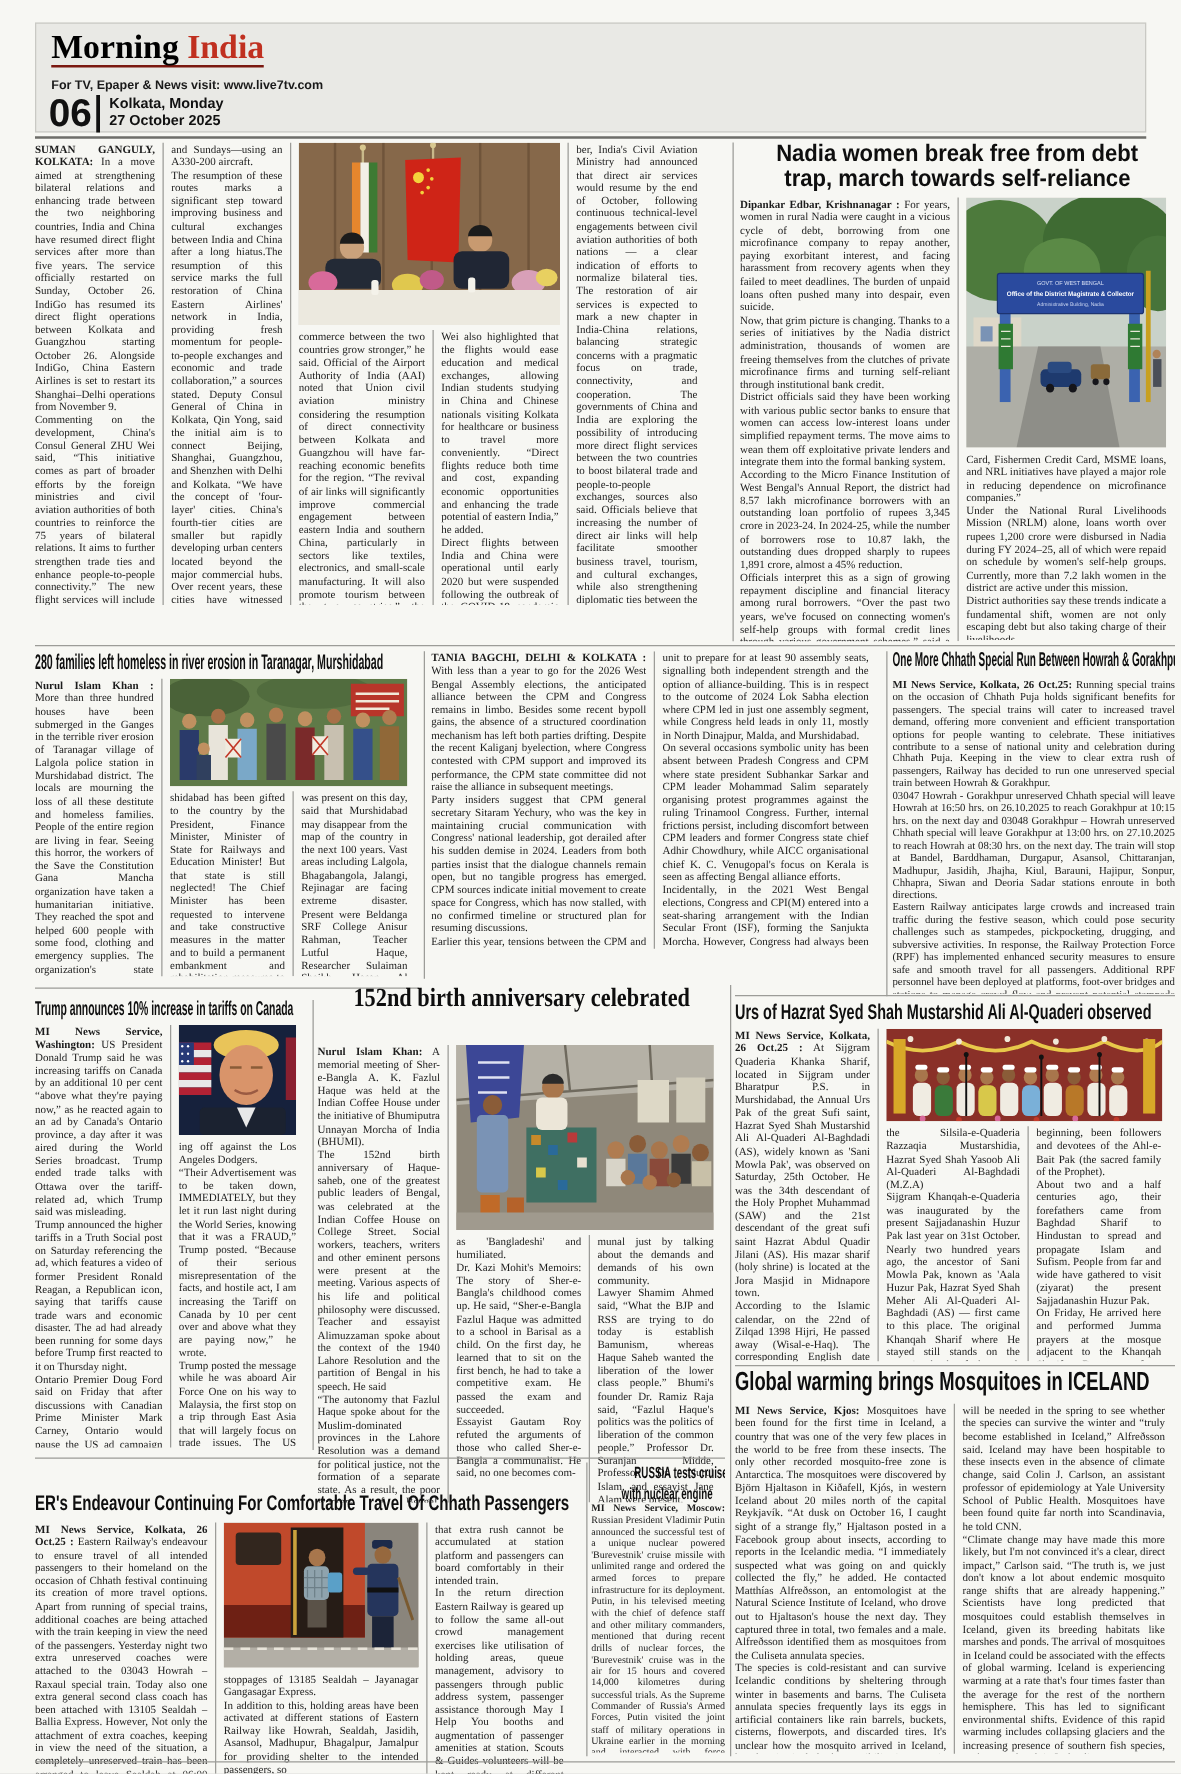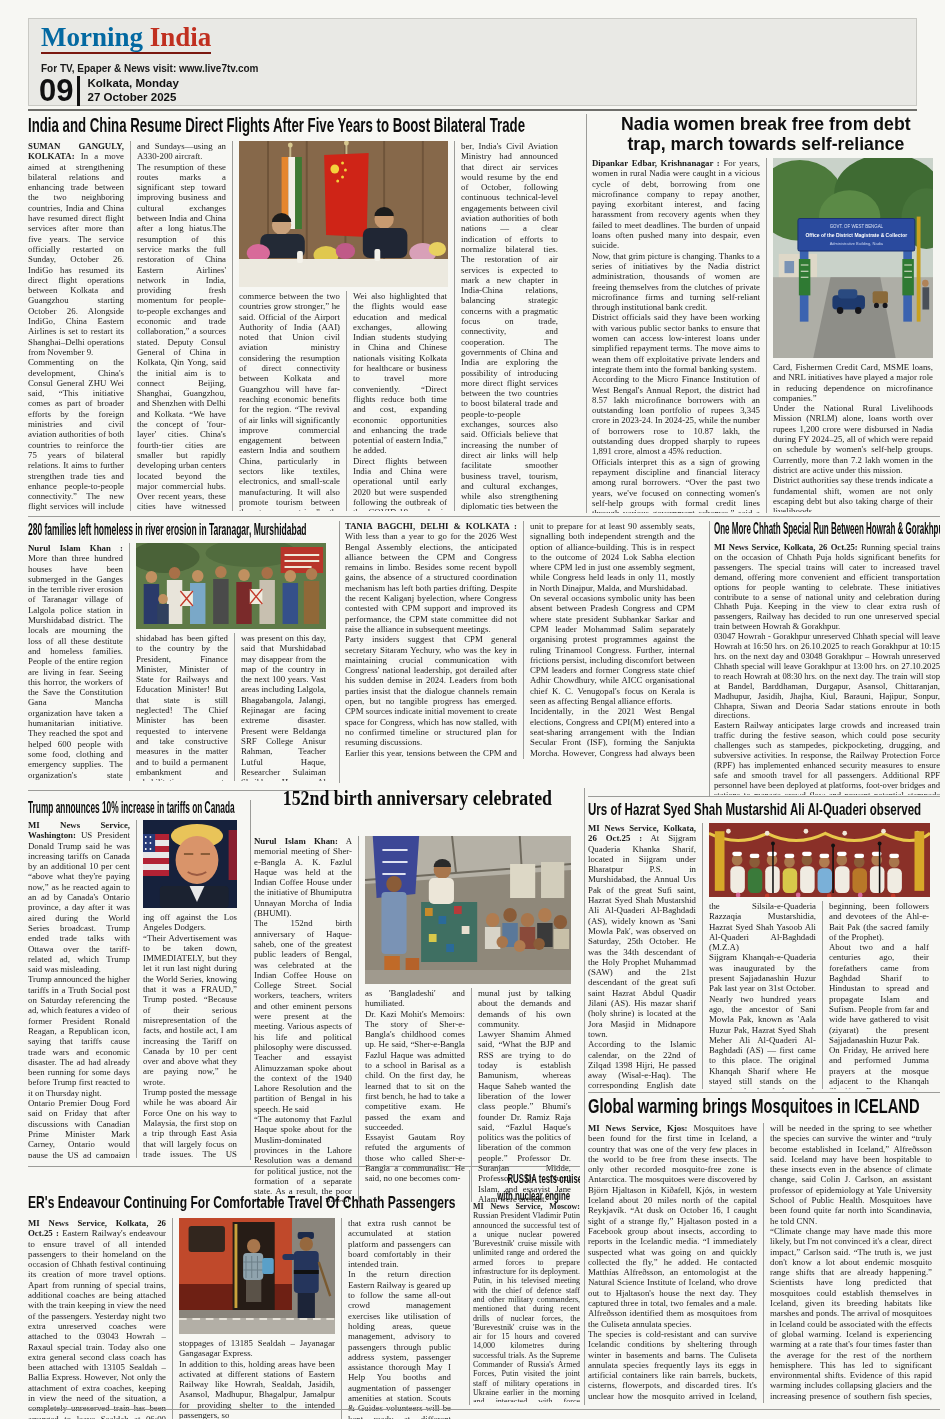--- a/index.html
+++ b/index.html
@@ -2,21 +2,21 @@
 <html><head>
 <meta charset="utf-8">
 <style>
   * { box-sizing: border-box; }
   html,body { margin:0; padding:0; background:#d8d8d4; }
   .page { position:relative; width:945px; height:1419px; background:#f7f7f3; font-family:"Liberation Serif", serif; overflow:hidden; }
 
   
   .header { position:absolute; left:28px; top:18px; width:889px; height:88px; background:#e9e9e5; border:1px solid #c9c9c4; }
   .brand { position:absolute; left:12px; top:4px; font-family:"Liberation Serif",serif; font-weight:700; font-size:27px; border-bottom:2px solid #7a1810; padding-bottom:1px; line-height:1.05; }
-  .brand .b1 { color:#0369a1; }
+  .brand .b1 { color:#000000; }
   .brand .b2 { color:#c03020; }
   .tagline { position:absolute; left:12px; top:44px; font-family:"Liberation Sans",sans-serif; font-weight:700; font-size:10px; color:#1a1a1a; }
   .pagerow { position:absolute; left:10px; top:56px; display:flex; align-items:center; }
   .pn { font-family:"Liberation Sans",sans-serif; font-weight:800; font-size:31px; color:#111; line-height:1; }
   .pbar { display:inline-block; width:3px; height:30px; background:#111; margin:0 7px 0 4px; }
   .pdate div { font-family:"Liberation Sans",sans-serif; font-weight:700; font-size:11.5px; color:#111; line-height:1.2; }
   .ov { position:absolute; right:6px; top:5px; height:76px; padding:0 12px; border-top:7px solid #4d4d4d; border-bottom:5px solid #4d4d4d; background:#efefec; display:flex; align-items:center; gap:3px; }
   .ovt { font-family:"Liberation Sans",sans-serif; font-weight:800; font-size:40px; letter-spacing:1px; color:#6e737a; line-height:1; }
   .ovo { display:inline-block; width:24px; height:24px; border:7px solid #6e737a; background:#e8250c; border-radius:50%; margin:0 1px; }
   .wave { display:flex; align-items:center; gap:2px; margin:0 7px; }
@@ -49,33 +49,32 @@
 
 <div class="page">
 
   <div class="header">
     <div class="brand">
       <span class="b1">Morning</span>
       <span class="b2">India</span>
     </div>
     <div class="tagline">For TV, Epaper &amp; News visit: www.live7tv.com</div>
     <div class="pagerow">
-      <span class="pn">09</span>
+      <span class="pn">06</span>
       <span class="pbar"></span>
       <span class="pdate">
         <div>Kolkata, Monday</div>
         <div>27 October 2025</div>
       </span>
     </div>
   </div>
 
   <div class="hrule" style="left:28px; top:109px; width:889px;"></div>
 
   <div class="art" style="left:28px; top:114px; width:554px; height:399px;">
-    <div class="hl" style="height:27px;"><span class="cond" style="font-size:21px; transform:scaleX(.63);">India and China Resume Direct Flights After Five Years to Boost Bilateral Trade</span></div>
     <div class="cols" style="height:370px;">
       <div class="col" style="width:96px; height:370px;"><b class="byl">SUMAN GANGULY, KOLKATA:</b> <span class="pre">In a move aimed at strengthening bilateral relations and enhancing trade between the two neighboring countries, India and China have resumed direct flight services after more than five years. The service officially restarted on Sunday, October 26. IndiGo has resumed its direct flight operations between Kolkata and Guangzhou starting October 26. Alongside IndiGo, China Eastern Airlines is set to restart its Shanghai–Delhi operations from November 9.
 Commenting on the development, China's Consul General ZHU Wei said, “This initiative comes as part of broader efforts by the foreign ministries and civil aviation authorities of both countries to reinforce the 75 years of bilateral relations. It aims to further strengthen trade ties and enhance people-to-people connectivity.” The new flight services will include daily direct flights between Kolkata and Guangzhou, while China Eastern Airlines will operate three weekly flights between Shanghai and Delhi—on Wednesdays, Saturdays,</span></div>
       <div class="col rl" style="width:96px; height:370px;"><span class="pre">and Sundays—using an A330-200 aircraft.
 The resumption of these routes marks a significant step toward improving business and cultural exchanges between India and China after a long hiatus.The resumption of this service marks the full restoration of China Eastern Airlines' network in India, providing fresh momentum for people-to-people exchanges and economic and trade collaboration,” a sources stated. Deputy Consul General of China in Kolkata, Qin Yong, said the initial aim is to connect Beijing, Shanghai, Guangzhou, and Shenzhen with Delhi and Kolkata. “We have the concept of 'four-layer' cities. China's fourth-tier cities are smaller but rapidly developing urban centers located beyond the major commercial hubs. Over recent years, these cities have witnessed fast-paced growth in infrastructure, industries, and retail markets. They could play an increasingly important role in strengthening India and China's internal economy. We wish to build a sincere and closer partnership with India so that trade and</span></div>
       <div class="mid rl" style="width:216px; height:370px;">
         <div class="ph" style="height:146px; margin-bottom:4px;">
           <svg viewBox="0 0 216 146" preserveAspectRatio="none">
             <rect width="216" height="146" fill="#86684a"></rect>
             <path d="M30 0V146 M70 0V146 M110 0V146 M150 0V146 M190 0V146" stroke="#6f543a" stroke-width="2"></path>

